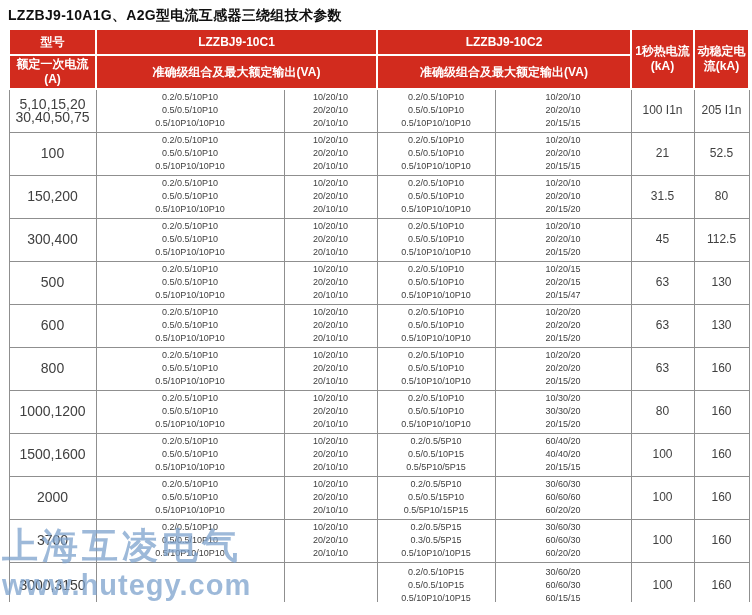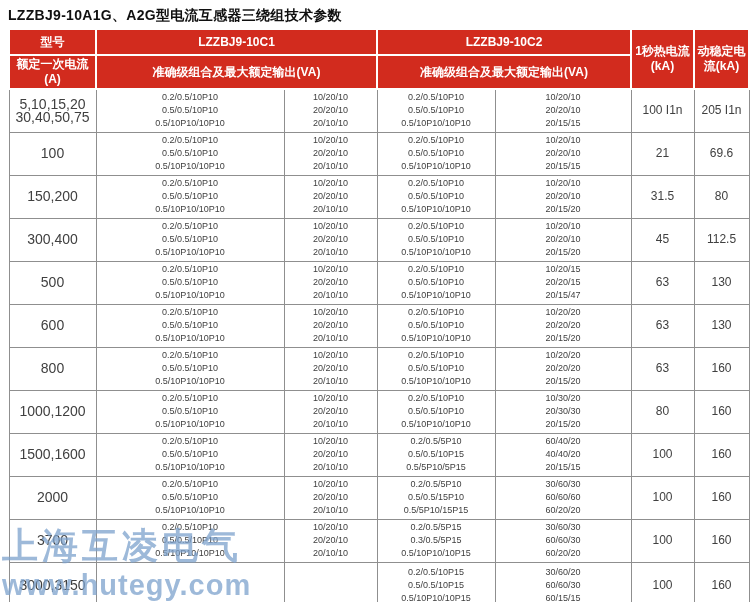--- a/index.html
+++ b/index.html
@@ -114,21 +114,21 @@
           </td>
           <td>
             <div class="ln">10/20/10</div>
             <div class="ln">20/20/10</div>
             <div class="ln">20/15/15</div>
           </td>
           <td class="numcell">
             <div class="ln">21</div>
           </td>
           <td class="numcell">
-            <div class="ln">69.6</div>
+            <div class="ln">52.5</div>
           </td>
         </tr>
         <tr>
           <td class="labelcell">
             <div class="ln">150,200</div>
           </td>
           <td>
             <div class="ln">0.2/0.5/10P10</div>
             <div class="ln">0.5/0.5/10P10</div>
             <div class="ln">0.5/10P10/10P10</div>
@@ -293,21 +293,21 @@
             <div class="ln">20/20/10</div>
             <div class="ln">20/10/10</div>
           </td>
           <td>
             <div class="ln">0.2/0.5/10P10</div>
             <div class="ln">0.5/0.5/10P10</div>
             <div class="ln">0.5/10P10/10P10</div>
           </td>
           <td>
             <div class="ln">10/30/20</div>
-            <div class="ln">20/30/30</div>
+            <div class="ln">30/30/20</div>
             <div class="ln">20/15/20</div>
           </td>
           <td class="numcell">
             <div class="ln">80</div>
           </td>
           <td class="numcell">
             <div class="ln">160</div>
           </td>
         </tr>
         <tr>

